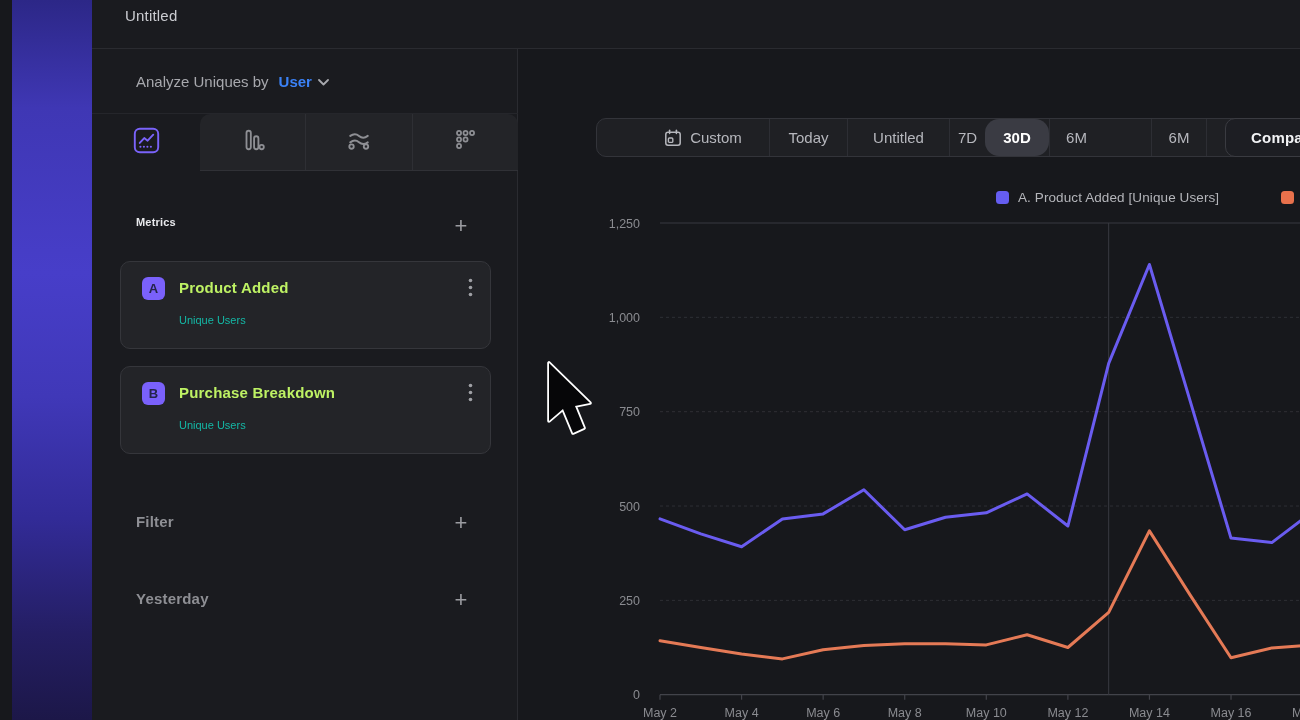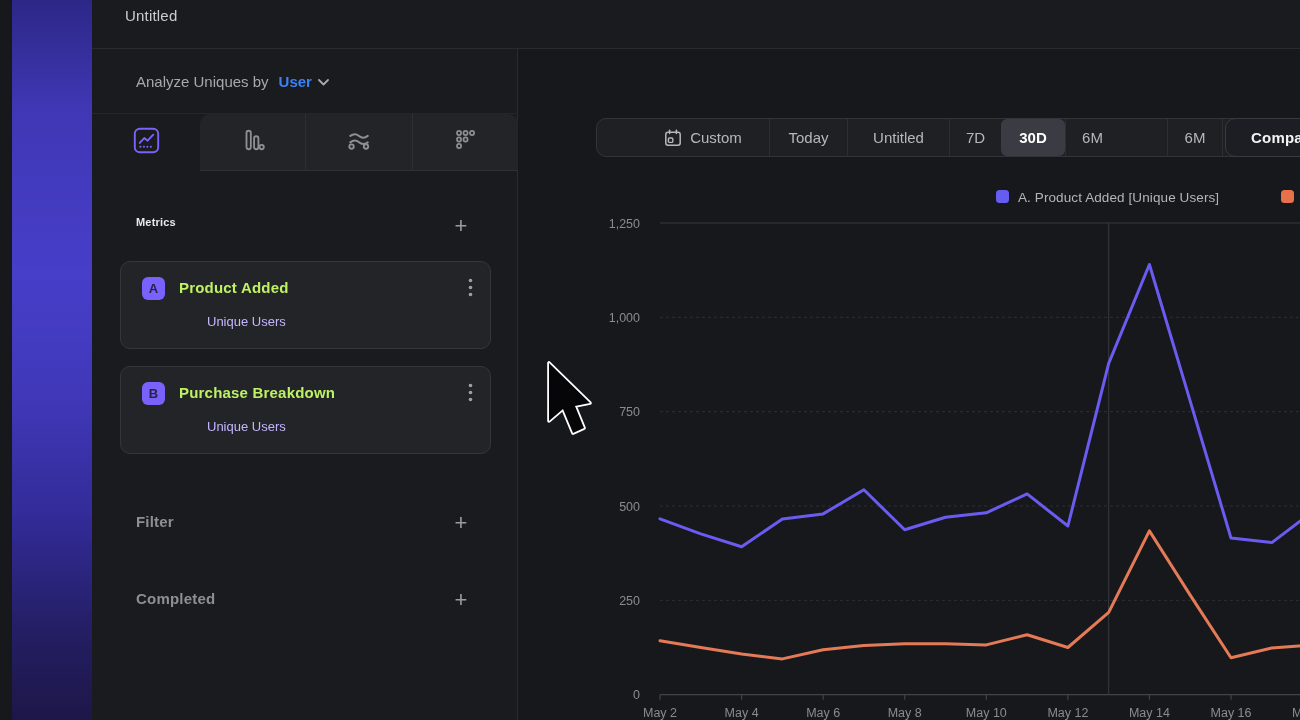--- a/index.html
+++ b/index.html
@@ -33,36 +33,36 @@
   
   .sec-row { position:absolute; left:0; width:426px; height:32px; }
   .sec-row .sec-label { position:absolute; left:44px; top:5px; font-size:15px; font-weight:600; color:#8e8f94; letter-spacing:.2px; }
   .sec-row.metrics .sec-label { color:#e9eaed; font-size:11px; font-weight:700; }
   .plus-btn { position:absolute; left:356px; top:2px; width:26px; height:26px; background:none; border:none; color:#9b9ca1; font-size:22px; font-weight:400; line-height:24px; text-align:center; cursor:pointer; font-family:"Liberation Sans",sans-serif; }
 
   
   .metric-card { position:absolute; left:28px; width:371px; height:88px; background:#232428; border:1px solid #35363b; border-radius:10px; cursor:pointer; }
   .metric-badge { position:absolute; left:21px; top:15px; width:23px; height:23px; border-radius:6px; background:#7a61fb; color:#24244a; font-size:13px; font-weight:700; text-align:center; line-height:23px; }
   .metric-name { position:absolute; left:58px; top:17px; font-size:15px; font-weight:600; color:#bef264; letter-spacing:.2px; }
-  .metric-sub { position:absolute; left:58px; top:52px; font-size:13px; color:#c4b5fd;margin-left:28px; }
+  .metric-sub { position:absolute; left:58px; top:52px; font-size:11px; color:#14b8a6; }
   .kebab { position:absolute; left:338px; top:15px; width:22px; height:24px; background:none; border:none; cursor:pointer; }
 
   
   .main { position:absolute; left:507px; top:49px; width:793px; height:671px; background:#17181c; }
 
   
   .toolbar { position:absolute; left:77px; top:69px; height:39px; display:flex; background:#1f2024; border:1px solid #33343a; border-radius:10px; overflow:hidden;padding-left:40px; }
   .range-btn { display:flex; align-items:center; justify-content:center; gap:8px; font-size:15px; color:#b6b7bd; background:none; border:none; cursor:pointer; font-family:"Liberation Sans",sans-serif; }
   .range-btn + .range-btn { border-left:1px solid #2d2e34; }
-  .range-btn.active { background:#3a3b43; color:#ffffff; font-weight:700; border-radius:6px; border-left:none; }
+  .range-btn.active { background:#3a3b43; color:#ffffff; font-weight:700; border-radius:14px; border-left:none; }
   .compare-btn { position:absolute; left:706px; top:69px; width:120px; height:39px; background:#1d1e23; border:1px solid #3a3b41; border-radius:10px; color:#f2f3f5; font-size:15px; font-weight:700; text-align:left; padding-left:25px; cursor:pointer; font-family:"Liberation Sans",sans-serif; letter-spacing:.2px; }
 
   
   .legend { position:absolute; left:437px; top:141px; display:flex; gap:22px; white-space:nowrap; }
-  .legend-item { display:flex; align-items:flex-start; gap:9px; cursor:pointer;padding-left:40px; }
+  .legend-item { display:flex; align-items:center; gap:9px; cursor:pointer;padding-left:40px; }
   .legend-swatch { width:13px; height:13px; border-radius:3.5px; }
   .legend-label { font-size:13.5px; color:#b4b5ba; letter-spacing:.1px; }
 
   
   #chart { position:absolute; left:0; top:151px; width:793px; height:520px; }
   #chart text { font-family:"Liberation Sans",sans-serif; }
 
   
   .cursor { position:absolute; left:535px; top:361px; pointer-events:none; }
 </style>
@@ -156,21 +156,21 @@
           <span class="metric-sub">Unique Users</span>
         </div>
       </div>
 
     <div id="sections">
         <div class="sec-row" style="top: 447px; margin-top: 12px;">
           <span class="sec-label">Filter</span>
           <button class="plus-btn">+</button>
         </div>
         <div class="sec-row" style="top: 536px;">
-          <span class="sec-label">Completed</span>
+          <span class="sec-label">Yesterday</span>
           <button class="plus-btn">+</button>
         </div>
       </div>
   </div>
 
   <div class="main">
     <div class="toolbar" id="toolbar">
         <button class="range-btn" style="width: 132px;">
           <span style="display:flex">
             <svg width="18" height="18" viewBox="0 0 18 18">
@@ -181,21 +181,21 @@
             </svg>
           </span>
           <span>Custom</span>
         </button>
         <button class="range-btn" style="width: 78px;">
           <span>Today</span>
         </button>
         <button class="range-btn" style="width: 102px;">
           <span>Untitled</span>
         </button>
-        <button class="range-btn" style="width: 52px;">
+        <button class="range-btn" style="width: 36px;">
           <span>7D</span>
         </button>
         <button class="range-btn active" style="width: 64px;">
           <span>30D</span>
         </button>
         <button class="range-btn" style="width: 54px;">
           <span>6M</span>
         </button>
         <button class="range-btn" style="width: 55px; margin-left: 48px;">
           <span>6M</span>

